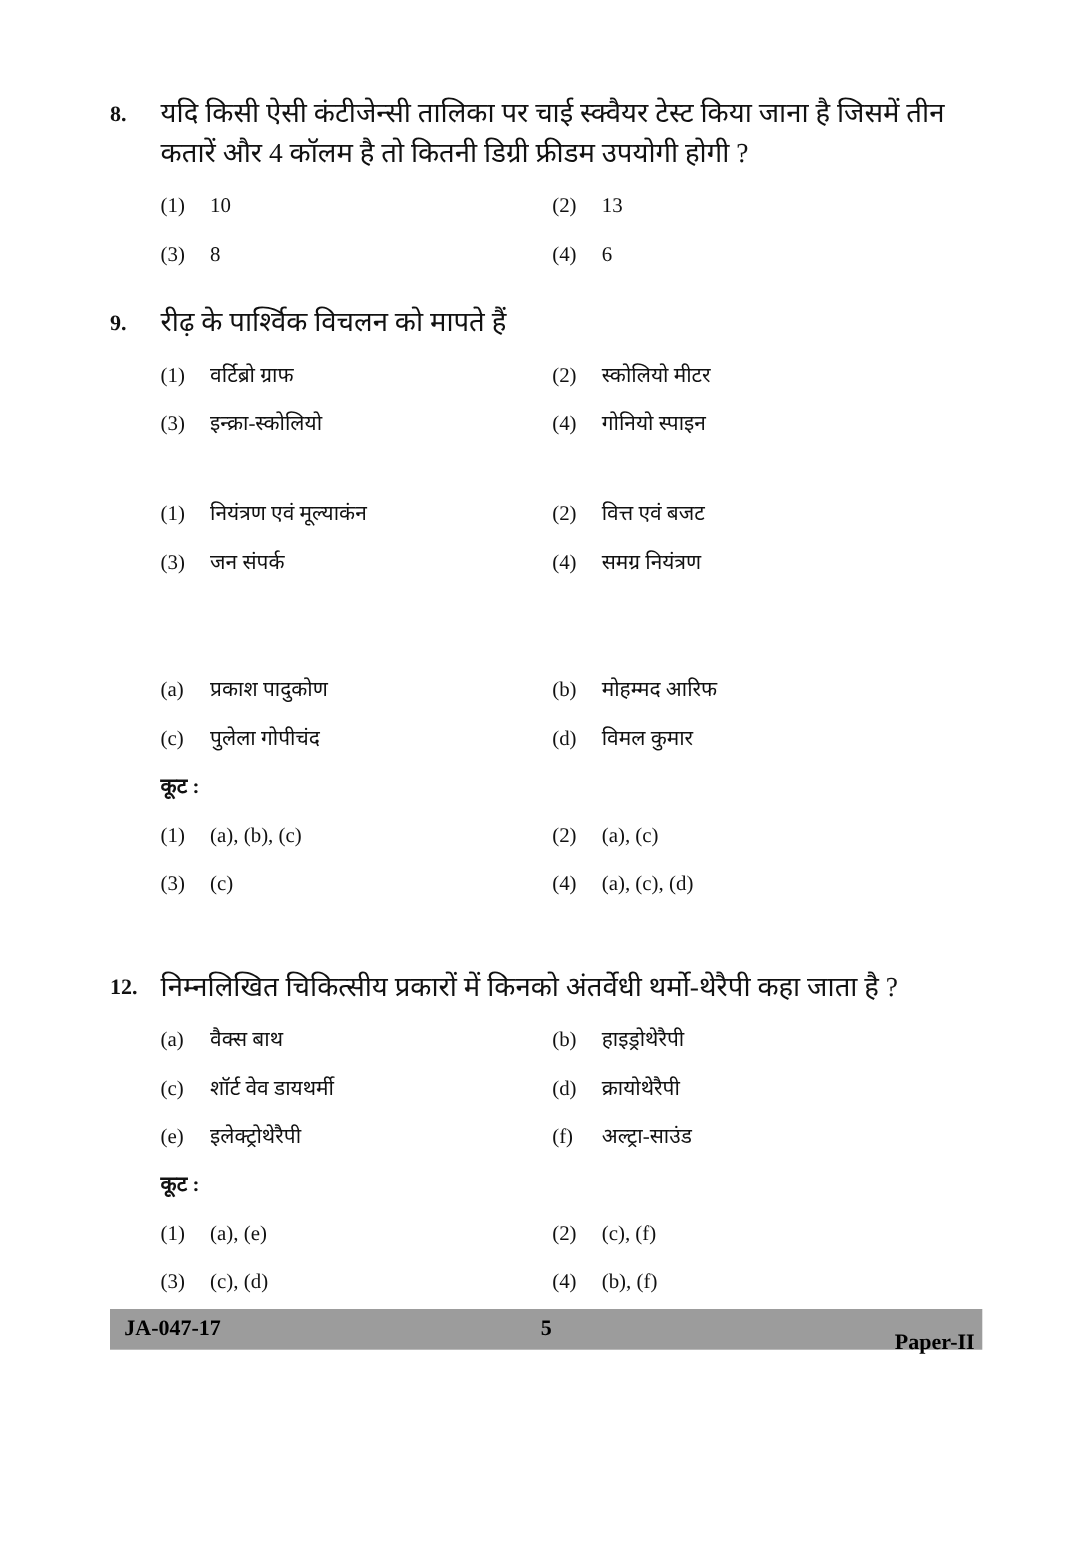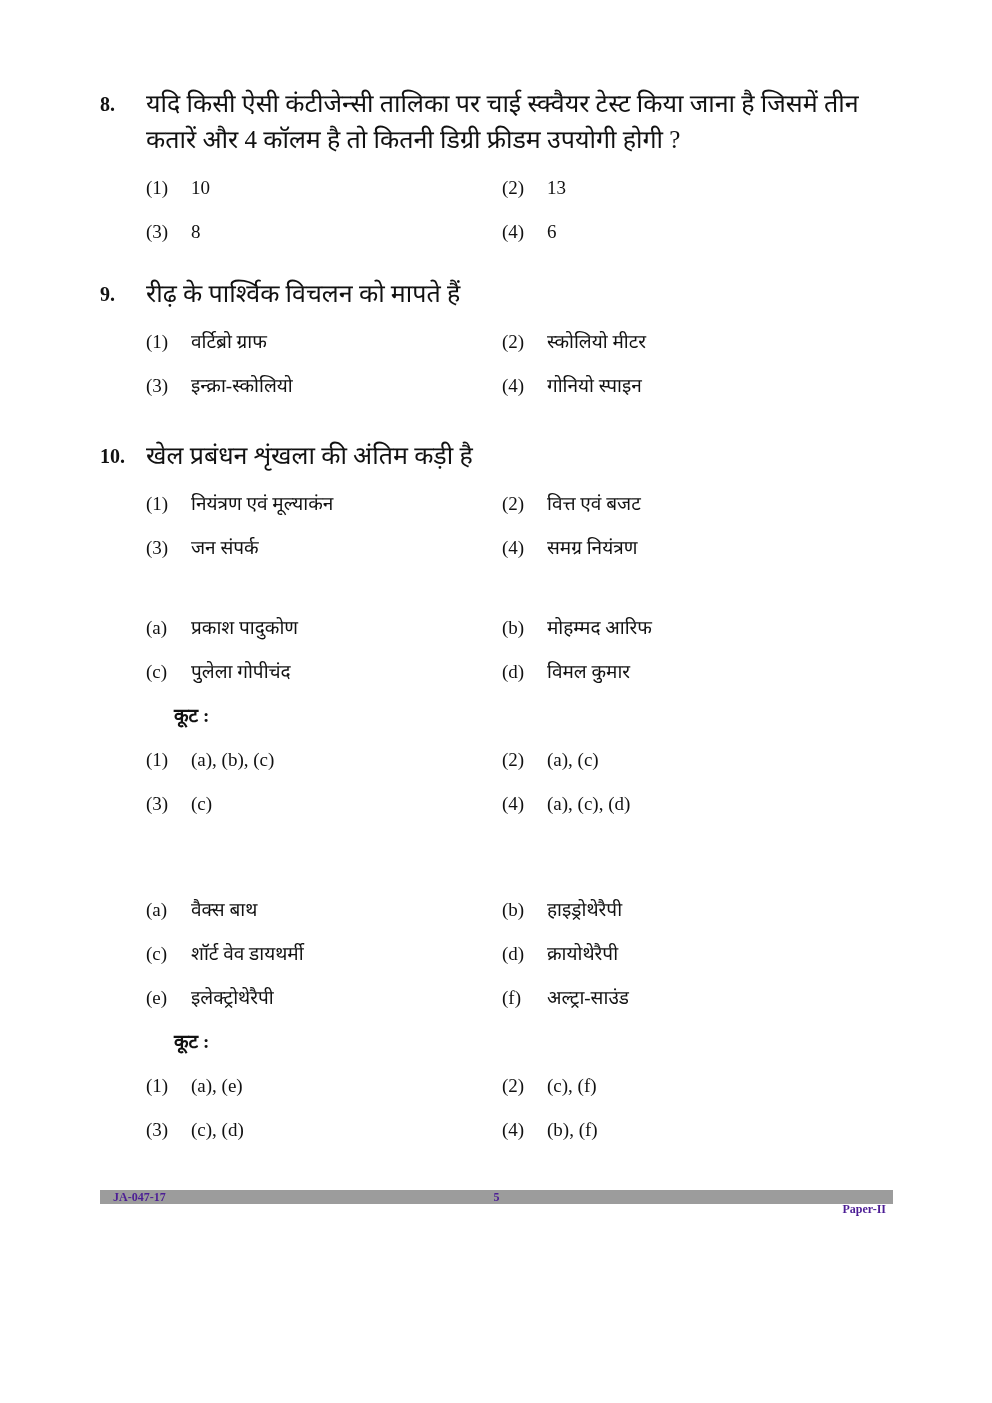--- a/index.html
+++ b/index.html
@@ -48,39 +48,39 @@
   .opt {
     display: flex;
     width: 356px;
   }
   .opt.col2 { width: auto; }
   .opt-marker {
     width: 45px;
     flex-shrink: 0;
   }
   .code-label {
-    margin-left: 74px;
+    margin-left: 46px;
     margin-top: 15px;
     height: 29px;
     font-size: 19px;
     line-height: 29px;
     font-weight: bold;
   }
   .footer-bar {
     position: absolute;
     left: 100px;
     top: 1190px;
     width: 793px;
-    height: 14px;
+    height: 37px;
     background: #9c9c9c;
     display: flex;
     align-items: center;
     font-weight: bold;
-    font-size: 12px;
-    color: #4c1d95;
+    font-size: 20px;
+    color: #000000;
   }
   .footer-left {
     position: absolute;
     left: 13px;
   }
   .footer-center {
     position: absolute;
     left: 0;
     width: 100%;
     text-align: center;
@@ -144,24 +144,20 @@
         <span class="opt-text">इन्क्रा-स्कोलियो</span>
       </div>
       <div class="opt col2">
         <span class="opt-marker">(4)</span>
         <span class="opt-text">गोनियो स्पाइन</span>
       </div>
     </div>
   </div>
 
   <div class="question" style="top:438px;">
-    <div class="q-header">
-      <span class="q-num">10.</span>
-      <span class="q-text">खेल प्रबंधन शृंखला की अंतिम कड़ी है</span>
-    </div>
     <div class="opt-row">
       <div class="opt">
         <span class="opt-marker">(1)</span>
         <span class="opt-text">नियंत्रण एवं मूल्याकंन</span>
       </div>
       <div class="opt col2">
         <span class="opt-marker">(2)</span>
         <span class="opt-text">वित्त एवं बजट</span>
       </div>
     </div>
@@ -215,20 +211,24 @@
         <span class="opt-text">(c)</span>
       </div>
       <div class="opt col2">
         <span class="opt-marker">(4)</span>
         <span class="opt-text">(a), (c), (d)</span>
       </div>
     </div>
   </div>
 
   <div class="question" style="top:880px;">
+    <div class="q-header">
+      <span class="q-num">12.</span>
+      <span class="q-text">निम्नलिखित चिकित्सीय प्रकारों में किनको अंतर्वेधी थर्मो-थेरैपी कहा जाता है ?</span>
+    </div>
     <div class="opt-row">
       <div class="opt">
         <span class="opt-marker">(a)</span>
         <span class="opt-text">वैक्स बाथ</span>
       </div>
       <div class="opt col2">
         <span class="opt-marker">(b)</span>
         <span class="opt-text">हाइड्रोथेरैपी</span>
       </div>
     </div>

